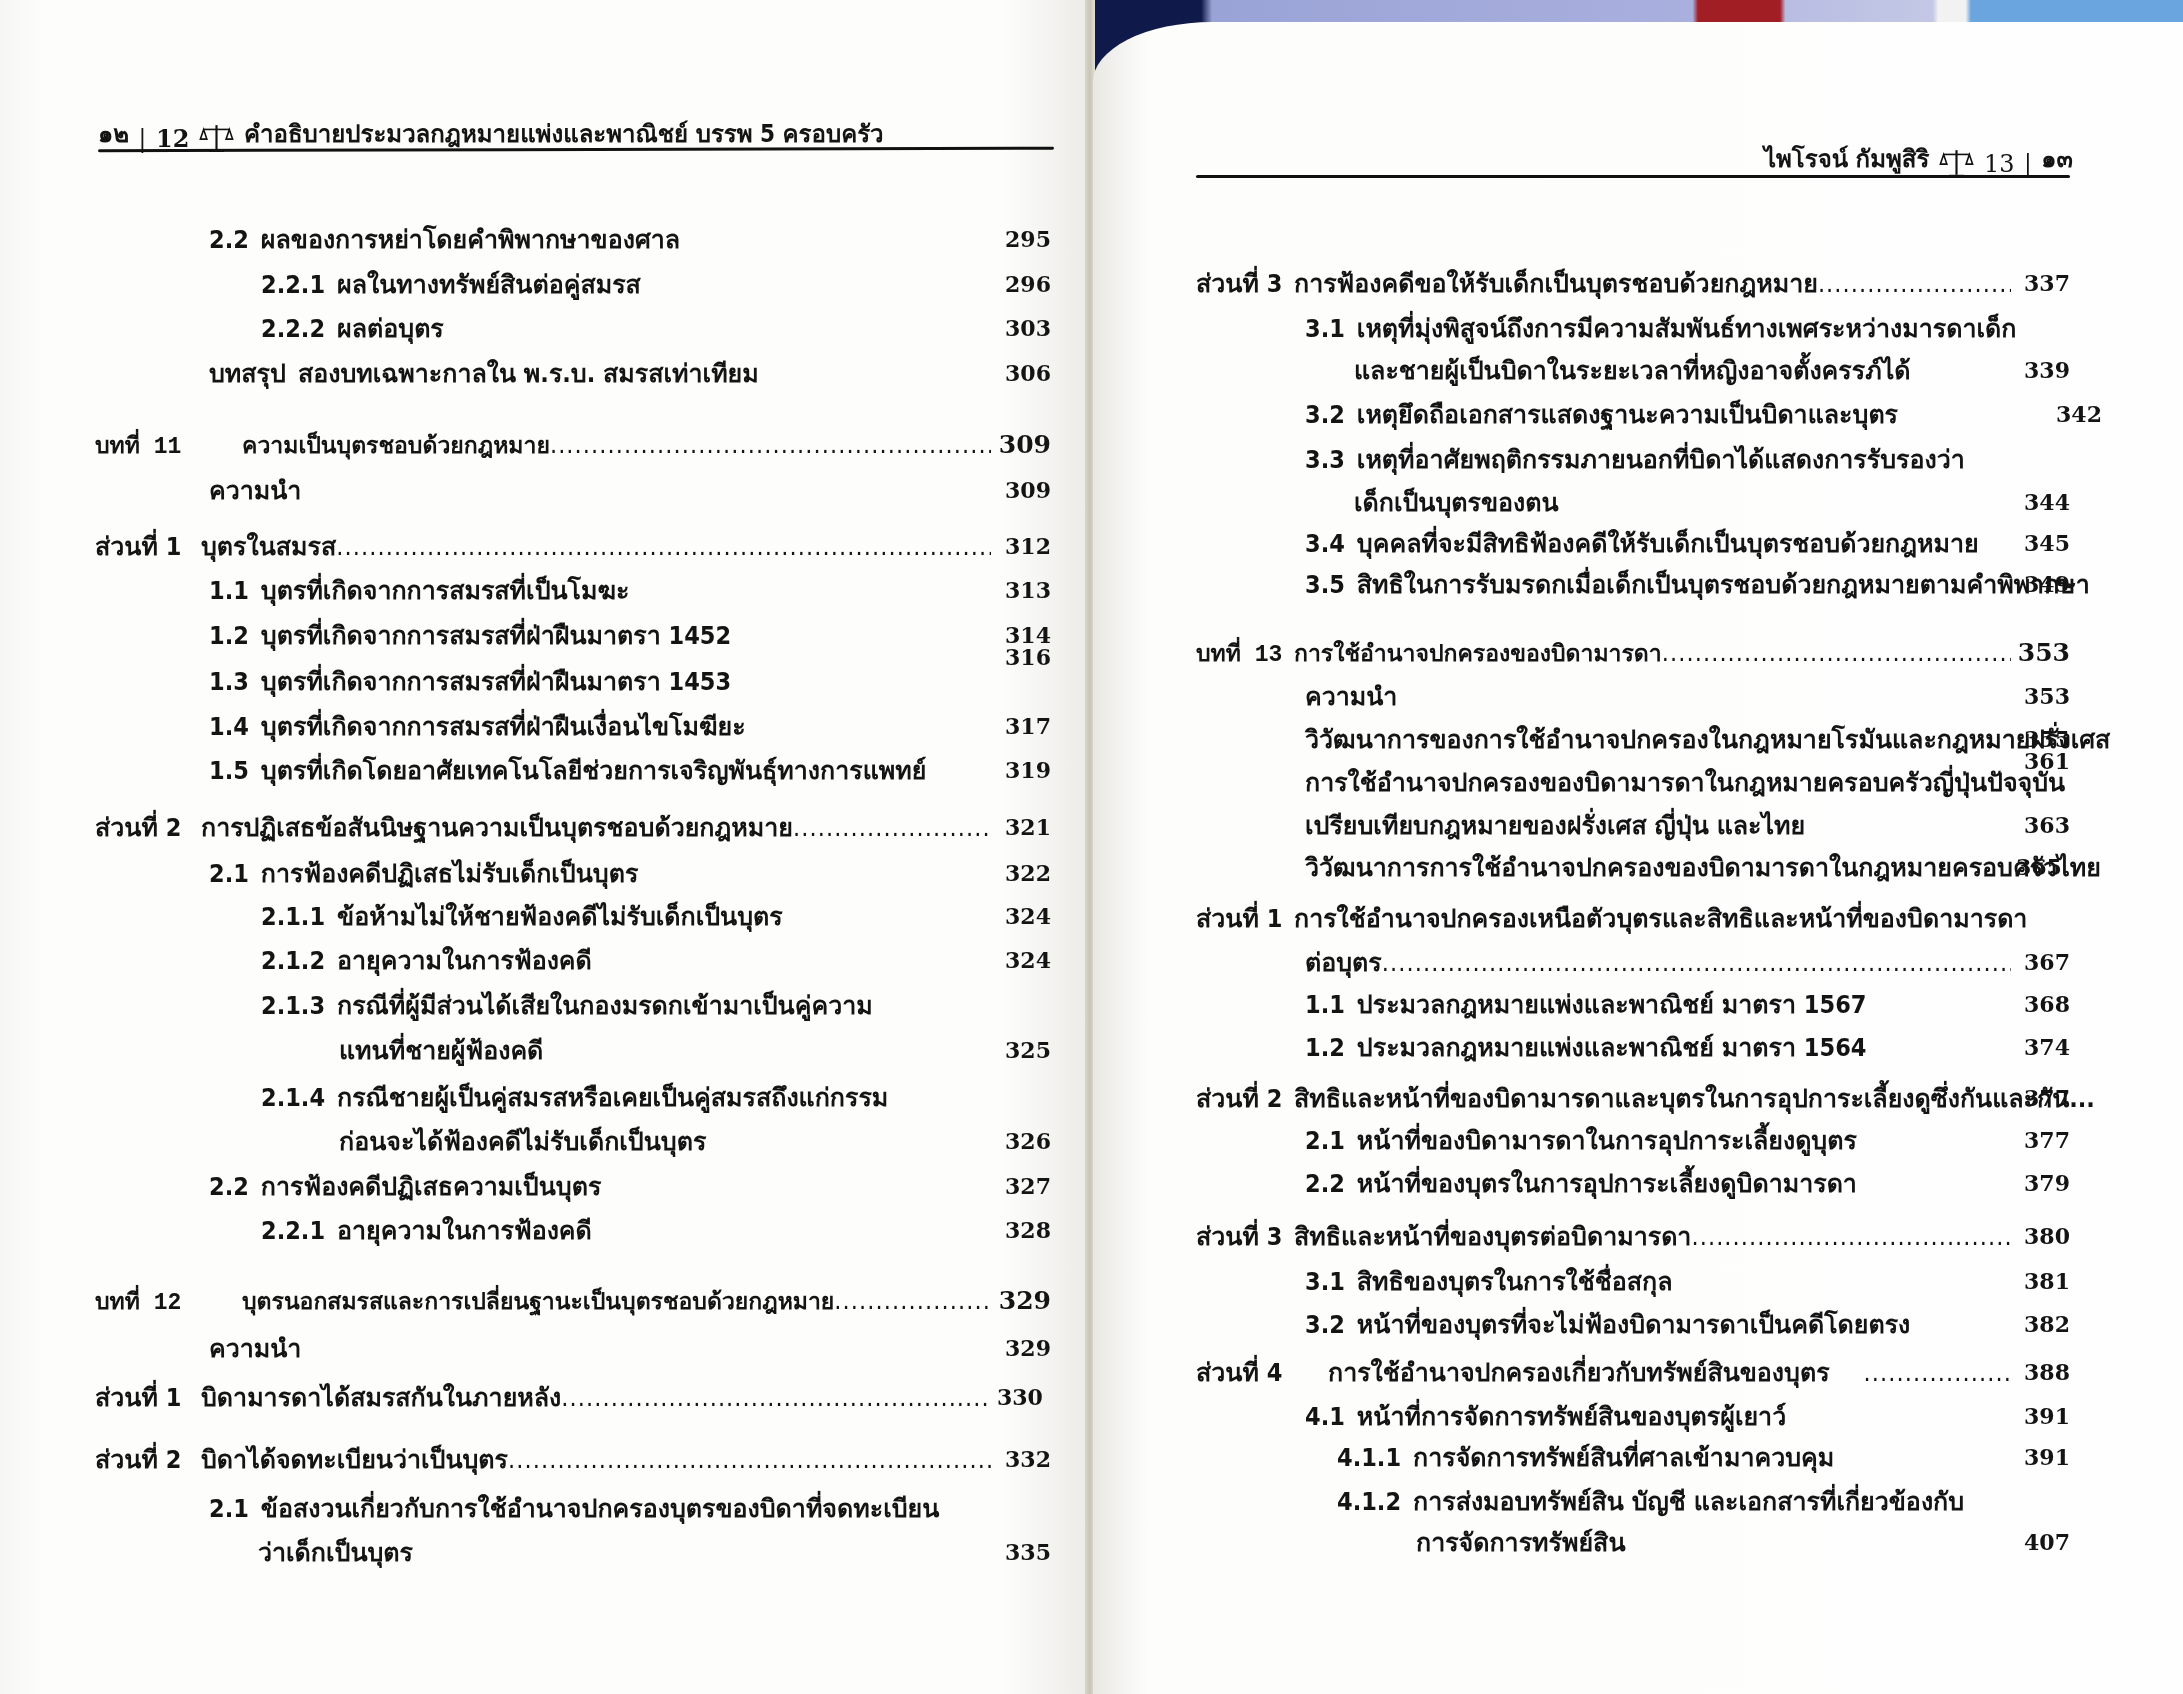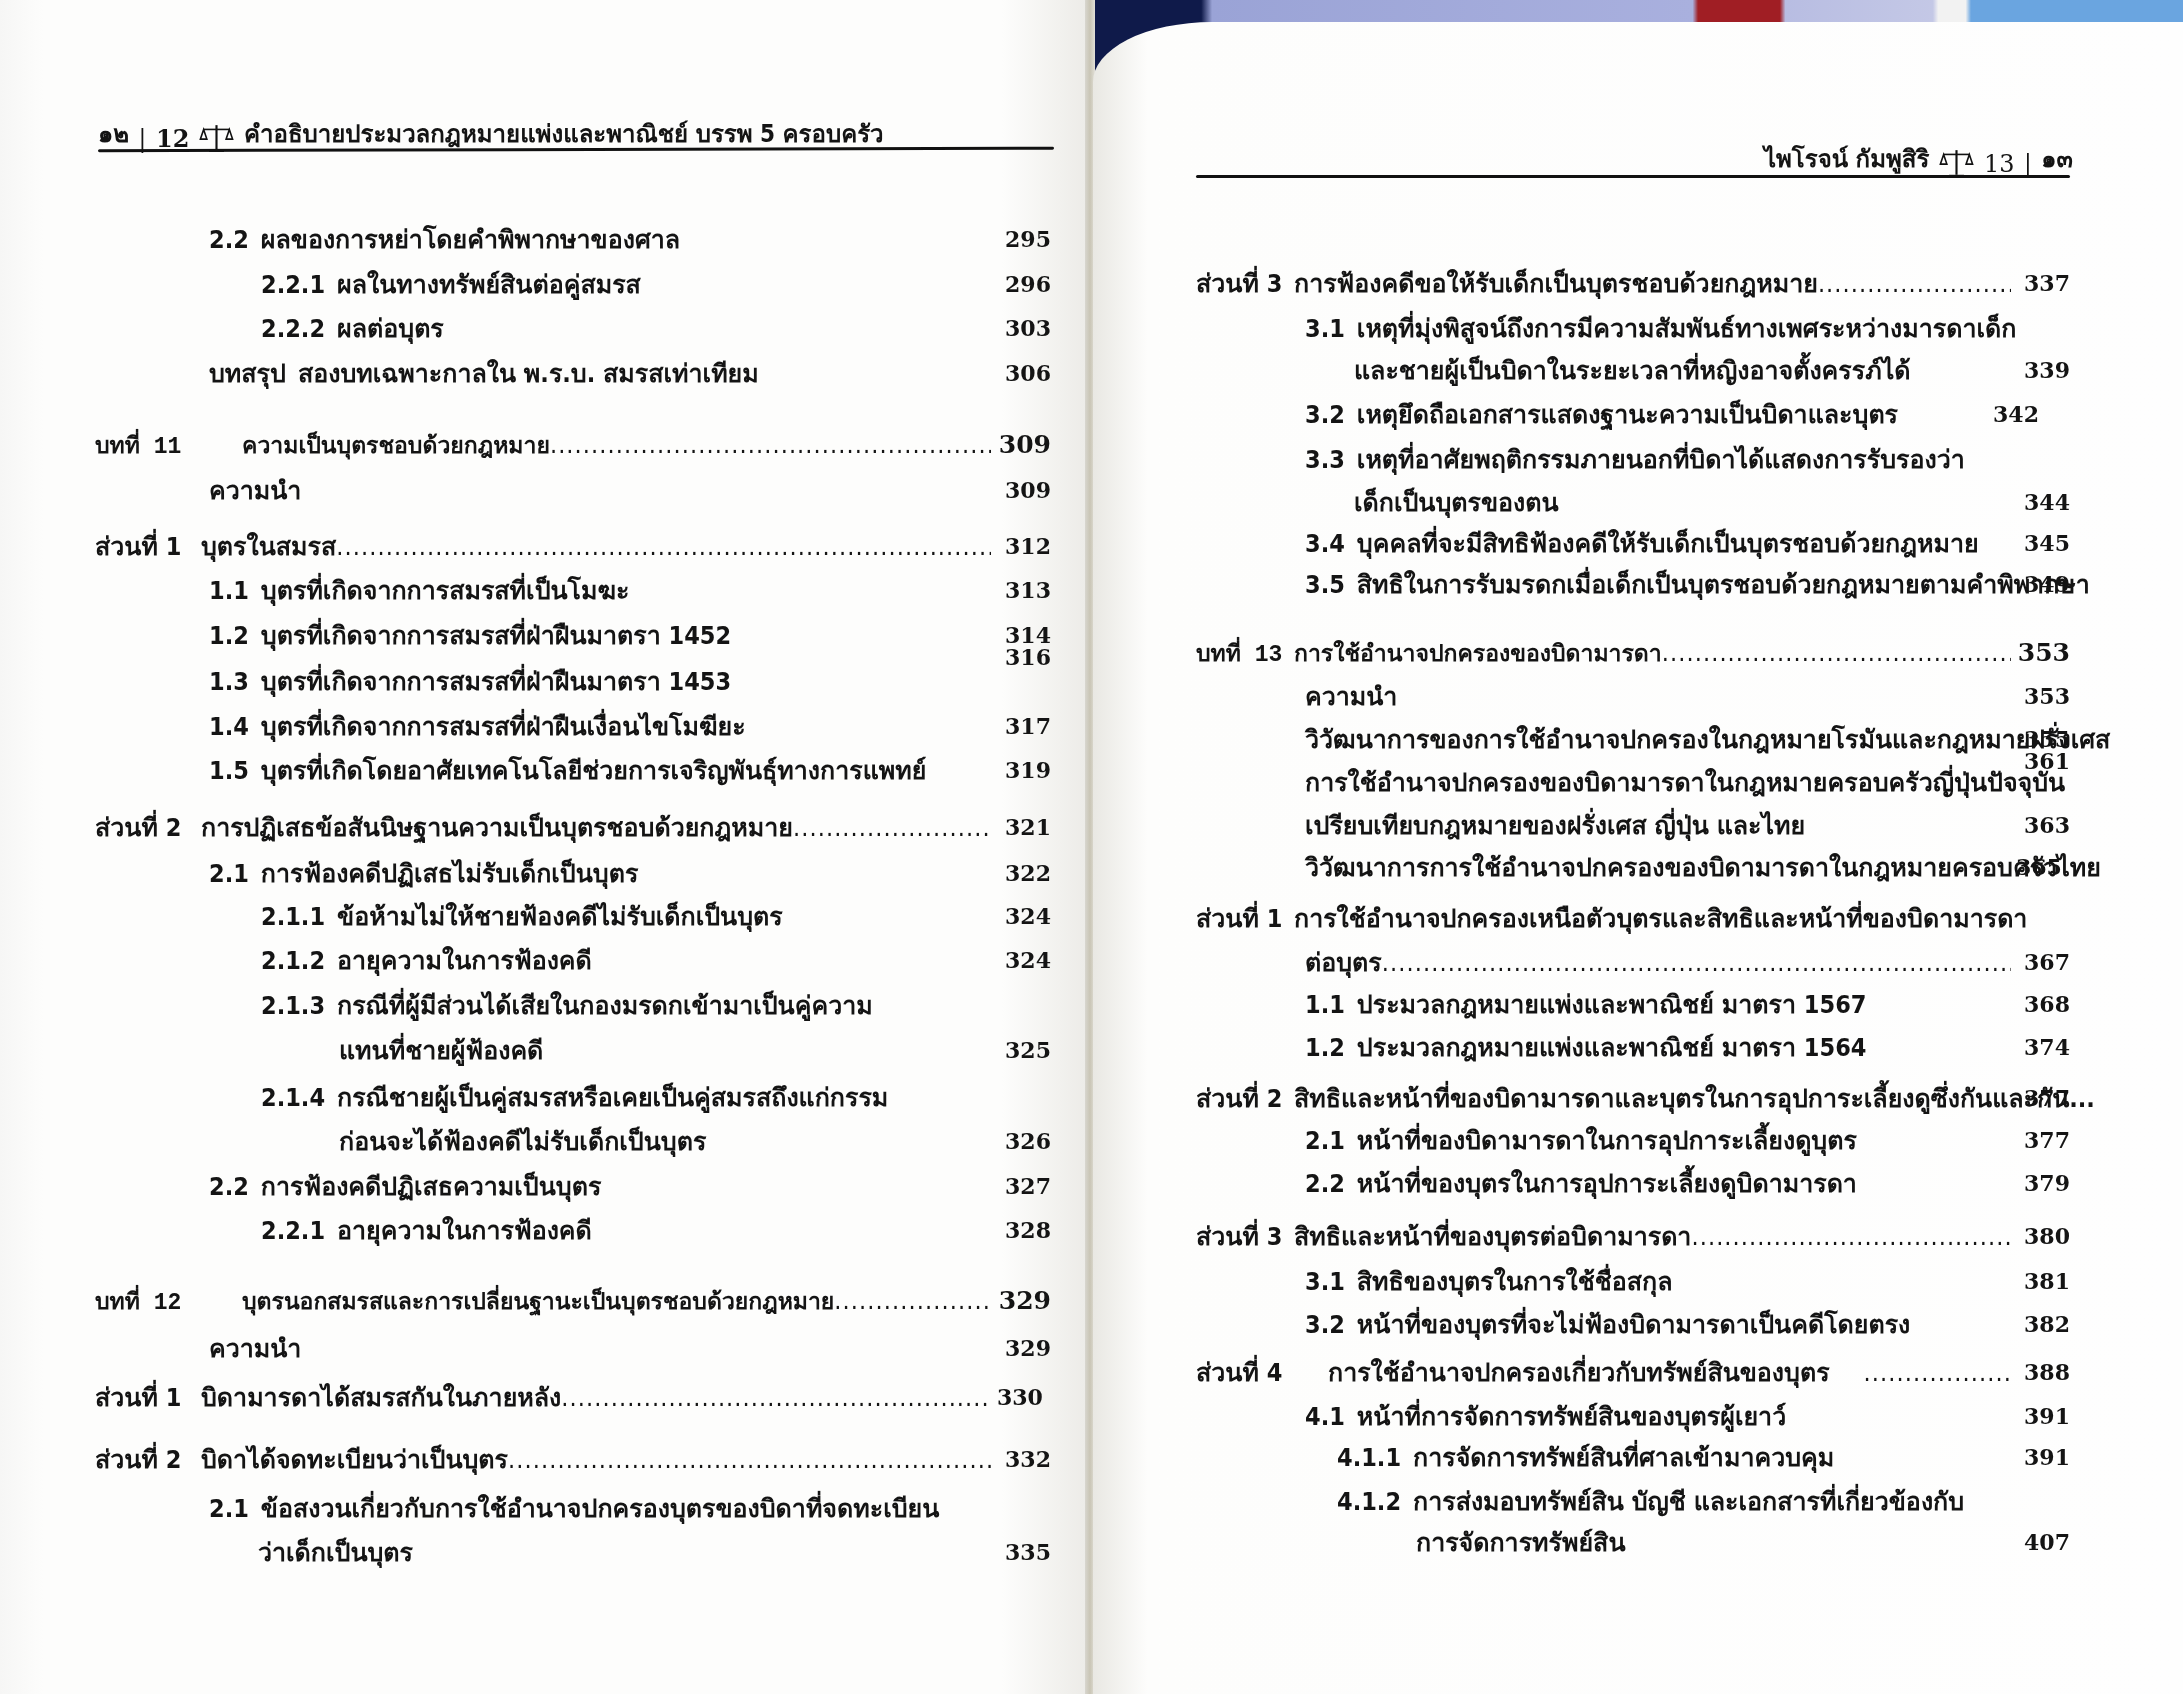--- a/index.html
+++ b/index.html
@@ -287,21 +287,21 @@
       <div class="row" style="top: 332px; left: 261px; width: 657px;">
         <span class="lbl">และชายผู้เป็นบิดาในระยะเวลาที่หญิงอาจตั้งครรภ์ได้</span>
       </div>
       <div class="row" style="top: 332px; left: 923px; width: 54px; justify-content: flex-end;">
         <span style="font-family: &quot;DejaVu Serif&quot;, serif; font-weight: bold; font-size: 22px;">339</span>
       </div>
       <div class="row" style="top: 376px; left: 212px; width: 706px;">
         <span class="code ">3.2</span>
         <span class="lbl">เหตุยึดถือเอกสารแสดงฐานะความเป็นบิดาและบุตร</span>
       </div>
-      <div class="row" style="top: 376px; left: 892px; width: 54px; justify-content: flex-end;">
+      <div class="row" style="top: 376px; left: 955px; width: 54px; justify-content: flex-end;">
         <span style="font-family: &quot;DejaVu Serif&quot;, serif; font-weight: bold; font-size: 22px;">342</span>
       </div>
       <div class="row" style="top: 421px; left: 212px; width: 706px;">
         <span class="code ">3.3</span>
         <span class="lbl">เหตุที่อาศัยพฤติกรรมภายนอกที่บิดาได้แสดงการรับรองว่า</span>
       </div>
       <div class="row" style="top: 464px; left: 261px; width: 657px;">
         <span class="lbl">เด็กเป็นบุตรของตน</span>
       </div>
       <div class="row" style="top: 464px; left: 923px; width: 54px; justify-content: flex-end;">

